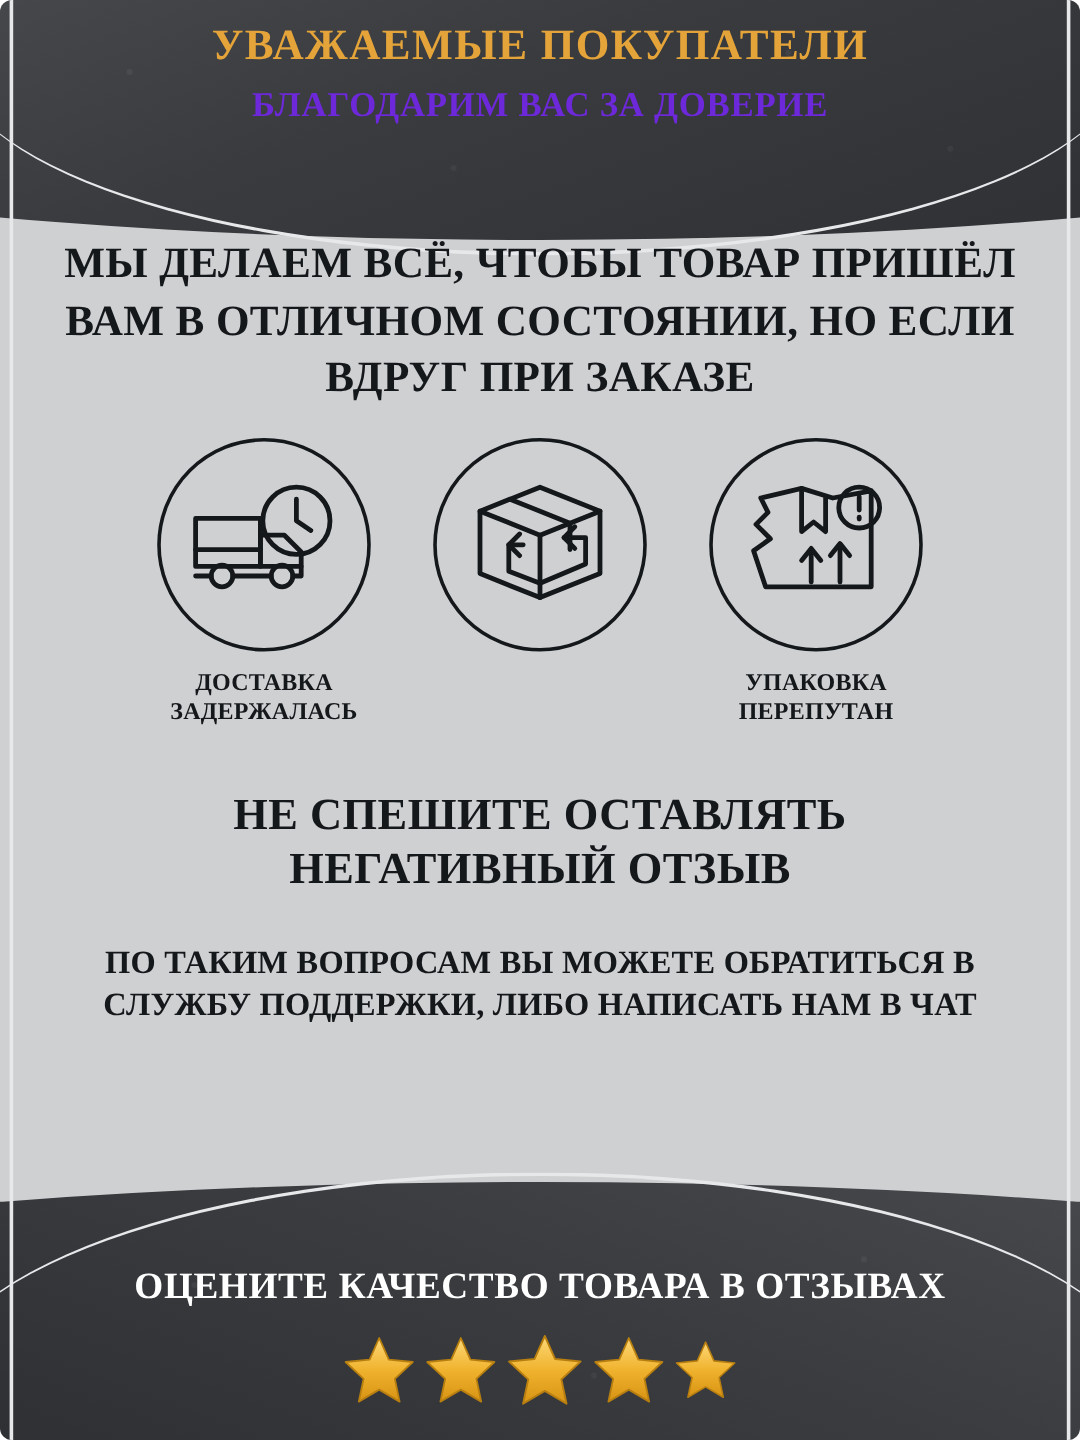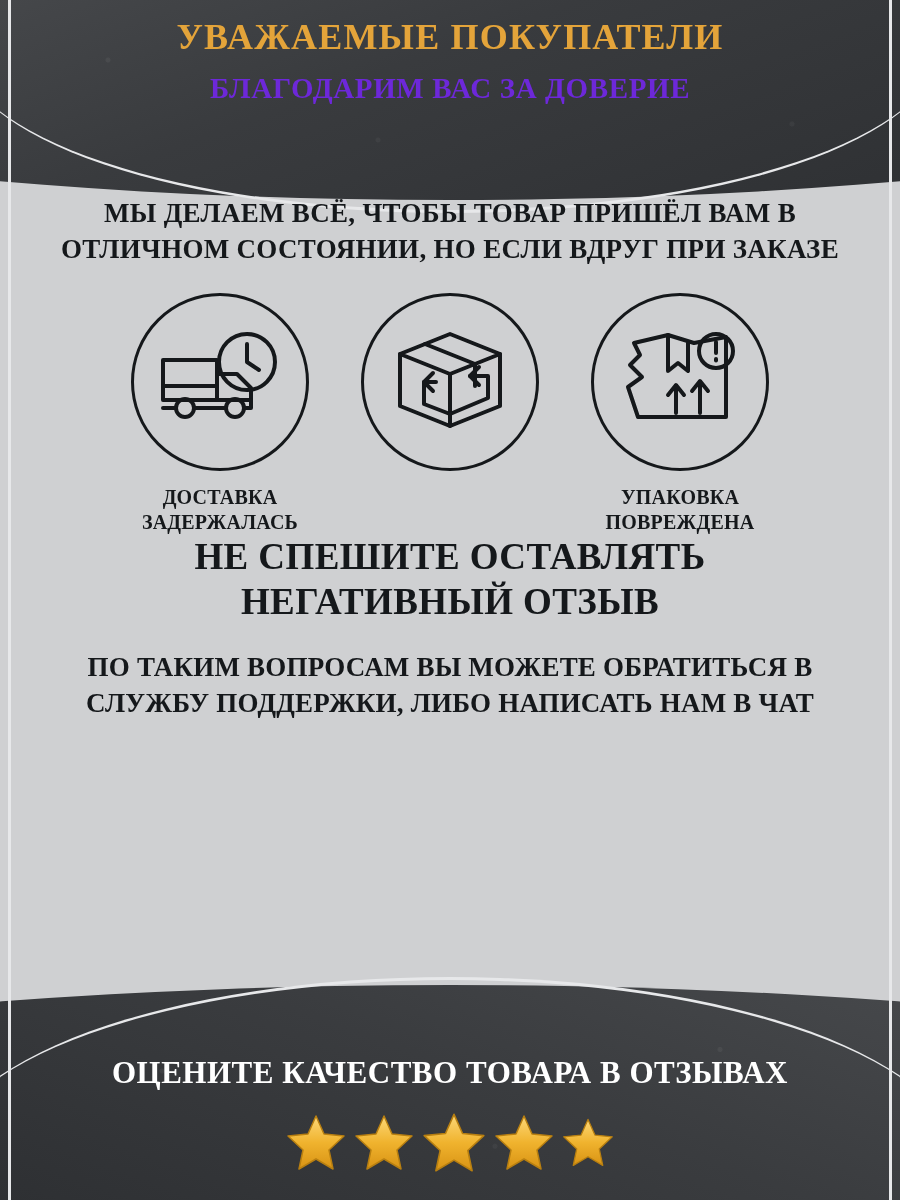--- a/index.html
+++ b/index.html
@@ -9,20 +9,21 @@
   }
   body {
     font-family: "Liberation Serif", "DejaVu Serif", serif;
   }
   .page {
     position: relative;
     width: 900px;
     height: 1200px;
     overflow: hidden;
     background: #cfd0d2;
+    border-radius: 10px;
   }
 
   
   .band-top {
     position: absolute;
     left: 0; top: 0;
     width: 900px;
     height: 200px;
     background:
       radial-gradient(circle at 12% 30%, rgba(255,255,255,0.05) 0 2px, transparent 3px),
@@ -102,21 +103,21 @@
   
   .content {
     position: absolute;
     left: 0; top: 196px;
     width: 900px;
     z-index: 4;
     text-align: center;
     color: #15181b;
   }
   .lead {
-    font-size: 27px;
+    font-size: 36px;
     font-weight: bold;
     line-height: 1.32;
     padding: 0 52px;
     letter-spacing: 0.3px;
   }
 
   
   .icons {
     display: flex;
     justify-content: center;
@@ -143,28 +144,29 @@
     margin-top: 14px;
     font-size: 20px;
     font-weight: bold;
     line-height: 1.22;
     letter-spacing: 0.2px;
     color: #15181b;
   }
 
   
   .headline {
+    margin-top: 52px;
     font-size: 37px;
     font-weight: bold;
     line-height: 1.22;
     letter-spacing: 0.4px;
     padding: 0 60px;
   }
   .subtext {
-    margin-top: 26px;
+    margin-top: 37px;
     font-size: 27px;
     font-weight: bold;
     line-height: 1.32;
     padding: 0 40px;
     letter-spacing: 0.2px;
   }
 
   
   .footer {
     position: absolute;
@@ -259,21 +261,21 @@
               <path d="M60 66 V92"></path>
               <path d="M52 74 L60 64 L68 74"></path>
               <path d="M84 62 V92"></path>
               <path d="M76 70 L84 60 L92 70"></path>
               <circle cx="100" cy="30" r="17"></circle>
               <path d="M100 21 V32"></path>
               <path d="M100 38 V39.5"></path>
             </g>
           </svg>
         </div>
-        <div class="icon-caption">УПАКОВКА ПОВРЕЖДЕНА</div>
+        <div class="icon-caption">УПАКОВКА ПЕРЕПУТАН</div>
       </div>
 
     </div>
 
     <div class="headline">НЕ СПЕШИТЕ ОСТАВЛЯТЬ НЕГАТИВНЫЙ ОТЗЫВ</div>
     <div class="subtext">ПО ТАКИМ ВОПРОСАМ ВЫ МОЖЕТЕ ОБРАТИТЬСЯ В СЛУЖБУ ПОДДЕРЖКИ, ЛИБО НАПИСАТЬ НАМ В ЧАТ</div>
   </div>
 
   <div class="footer">
     <div class="footer-title">ОЦЕНИТЕ КАЧЕСТВО ТОВАРА В ОТЗЫВАХ</div>

